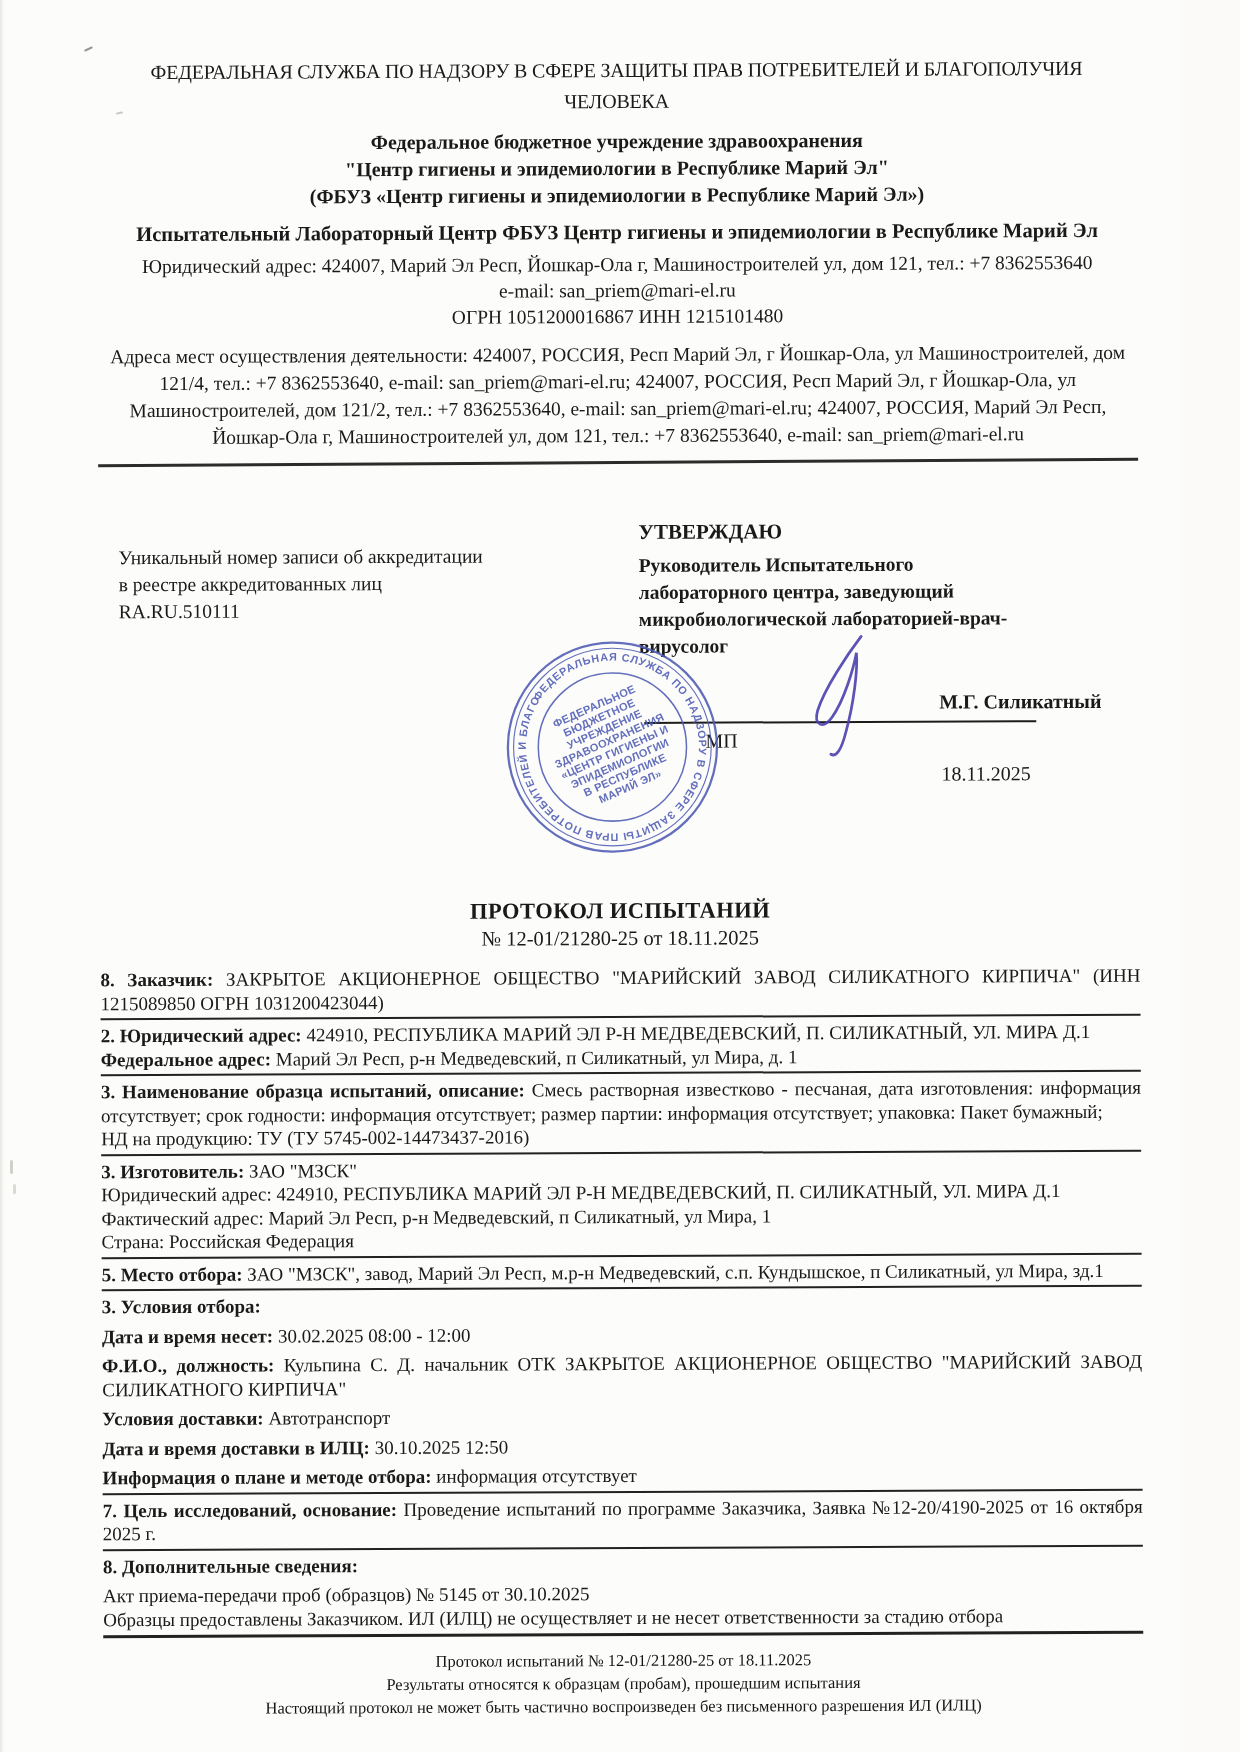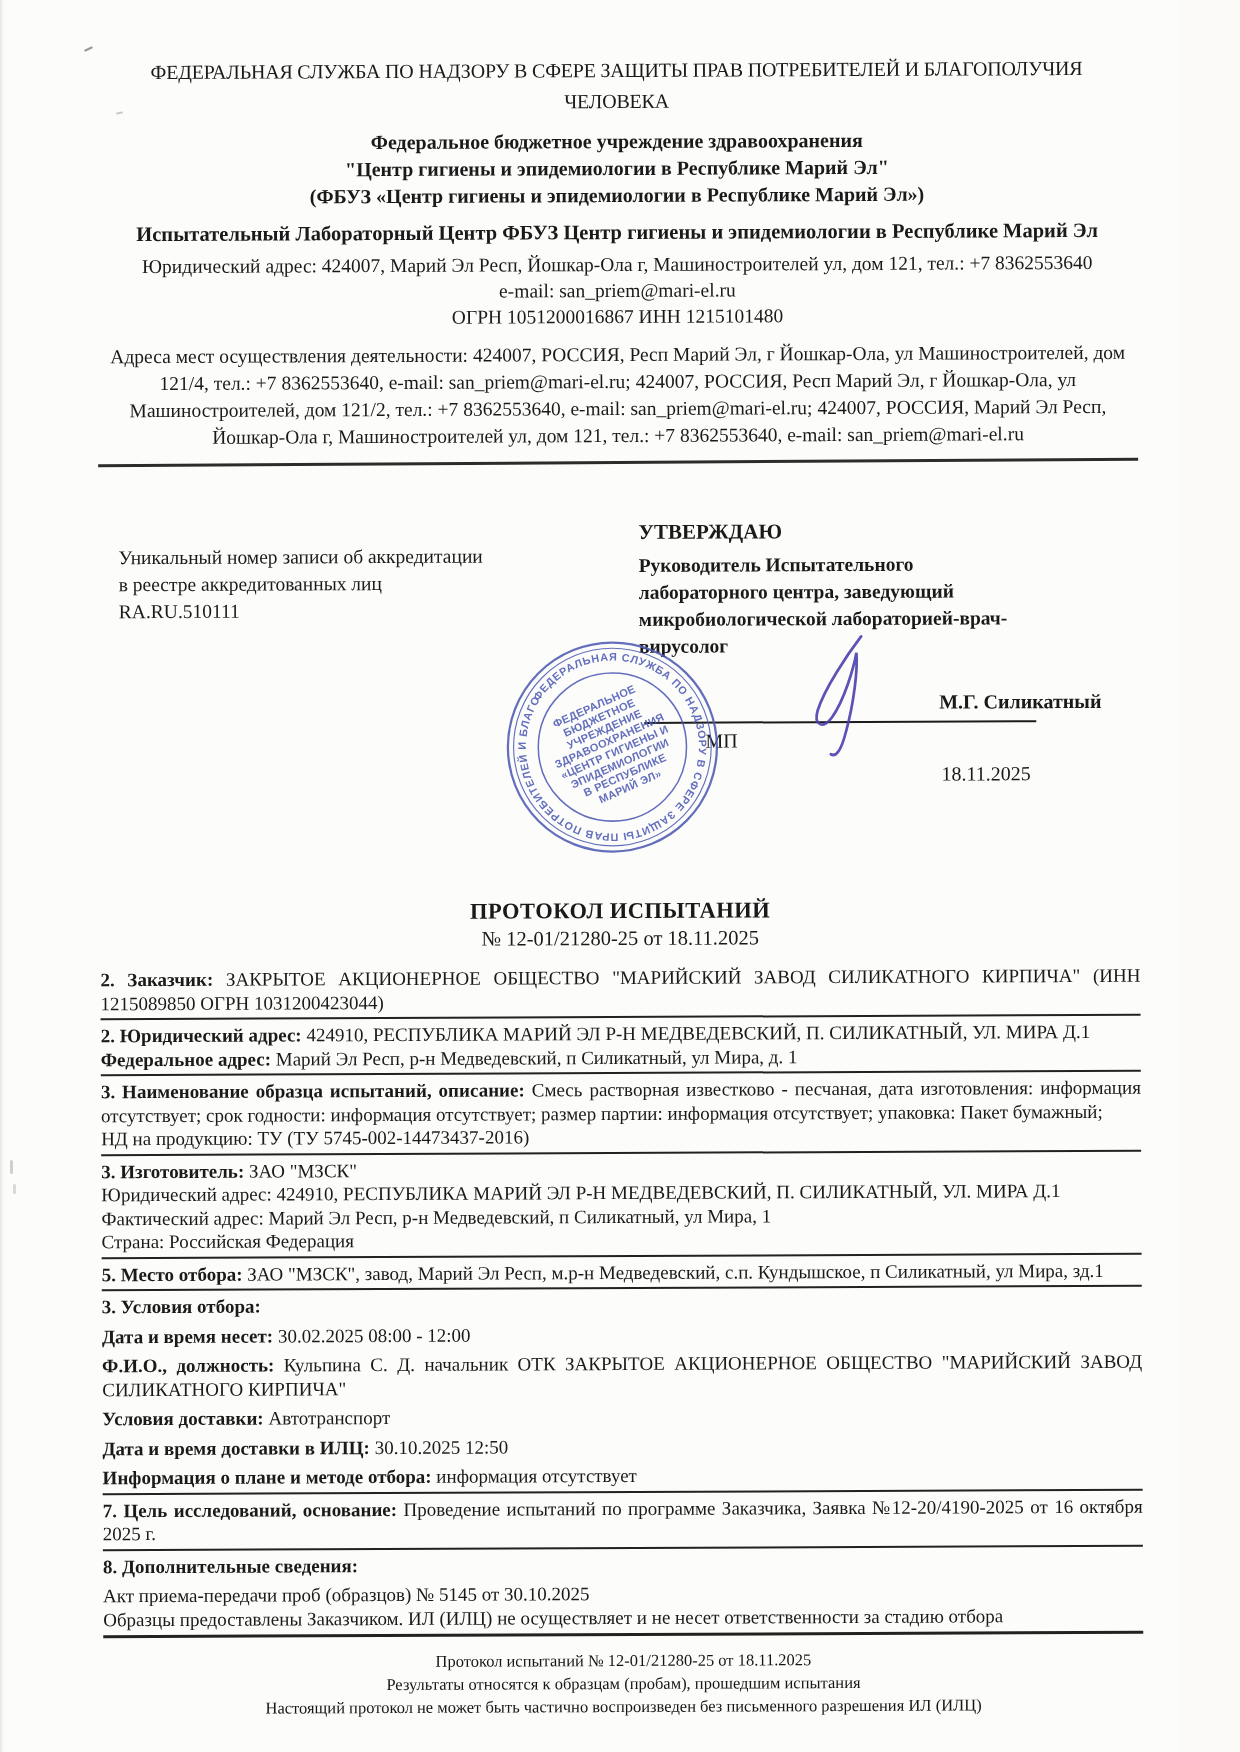--- a/index.html
+++ b/index.html
@@ -126,21 +126,21 @@
         </g>
       </svg>
     </div>
 
     <div class="ptitle">
       <div class="t1">ПРОТОКОЛ ИСПЫТАНИЙ</div>
       <div class="t2">№ 12-01/21280-25 от 18.11.2025</div>
     </div>
 
     <div class="sections">
-        <div class="para"><span class="b">2. Заказчик: </span><span>ЗАКРЫТОЕ АКЦИОНЕРНОЕ ОБЩЕСТВО "МАРИЙСКИЙ ЗАВОД СИЛИКАТНОГО КИРПИЧА" (ИНН 1215089850 ОГРН 1031200423044)</span></div>
+        <div class="para"><span class="b">8. Заказчик: </span><span>ЗАКРЫТОЕ АКЦИОНЕРНОЕ ОБЩЕСТВО "МАРИЙСКИЙ ЗАВОД СИЛИКАТНОГО КИРПИЧА" (ИНН 1215089850 ОГРН 1031200423044)</span></div>
         <div class="rule"></div>
         <div class="para"><span class="b">2. Юридический адрес: </span><span>424910, РЕСПУБЛИКА МАРИЙ ЭЛ Р-Н МЕДВЕДЕВСКИЙ, П. СИЛИКАТНЫЙ, УЛ. МИРА Д.1</span></div>
         <div class="para"><span class="b">Федеральное адрес: </span><span>Марий Эл Респ, р-н Медведевский, п Силикатный, ул Мира, д. 1</span></div>
         <div class="rule"></div>
         <div class="para"><span class="b">3. Наименование образца испытаний, описание: </span><span>Смесь растворная известково - песчаная, дата изготовления: информация отсутствует; срок годности: информация отсутствует; размер партии: информация отсутствует; упаковка: Пакет бумажный;</span></div>
         <div class="para"><span>НД на продукцию: ТУ (ТУ 5745-002-14473437-2016)</span></div>
         <div class="rule"></div>
         <div class="para"><span class="b">3. Изготовитель: </span><span>ЗАО "МЗСК"</span></div>
         <div class="para"><span>Юридический адрес: 424910, РЕСПУБЛИКА МАРИЙ ЭЛ Р-Н МЕДВЕДЕВСКИЙ, П. СИЛИКАТНЫЙ, УЛ. МИРА Д.1</span></div>
         <div class="para"><span>Фактический адрес: Марий Эл Респ, р-н Медведевский, п Силикатный, ул Мира, 1</span></div>

